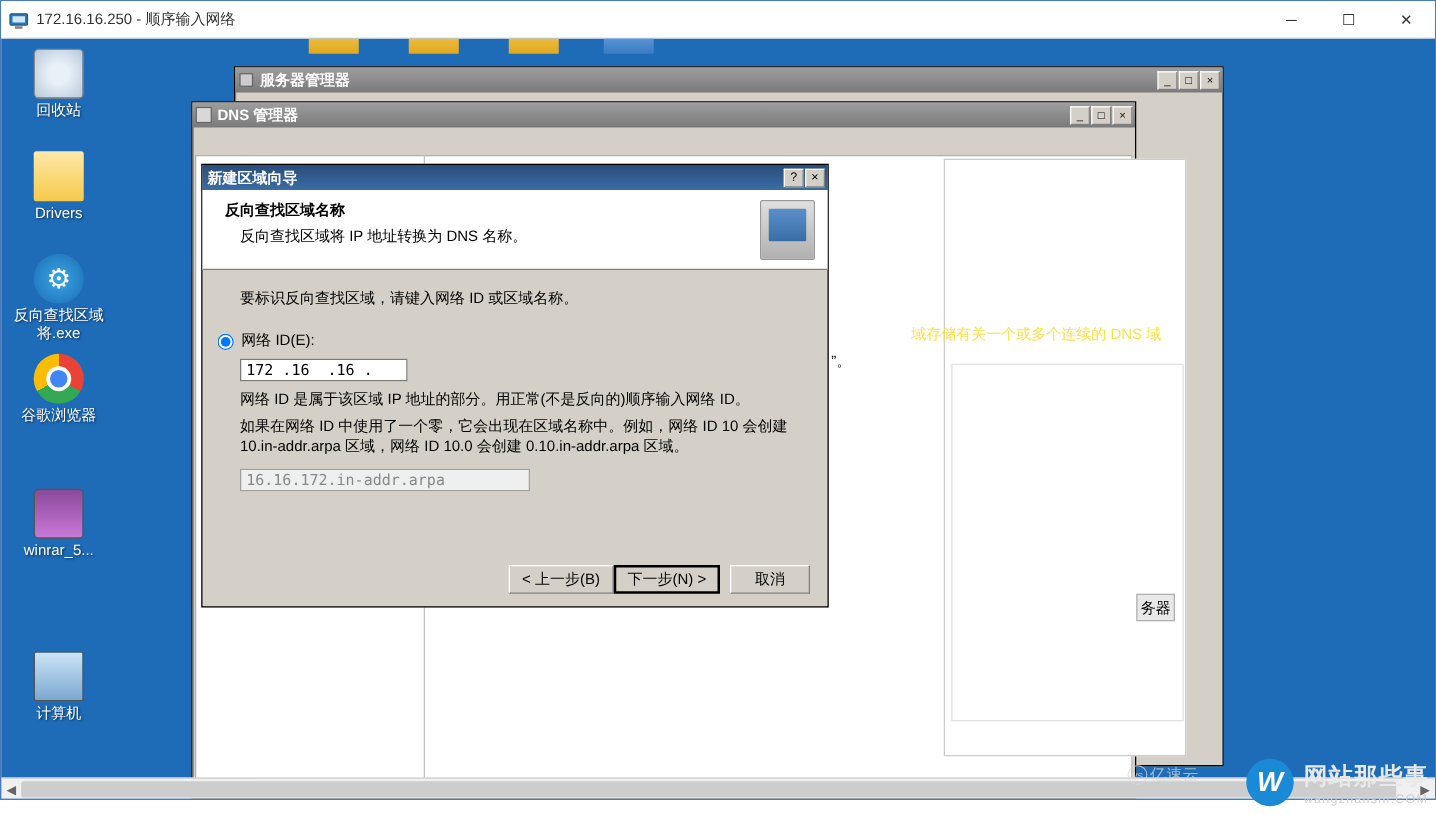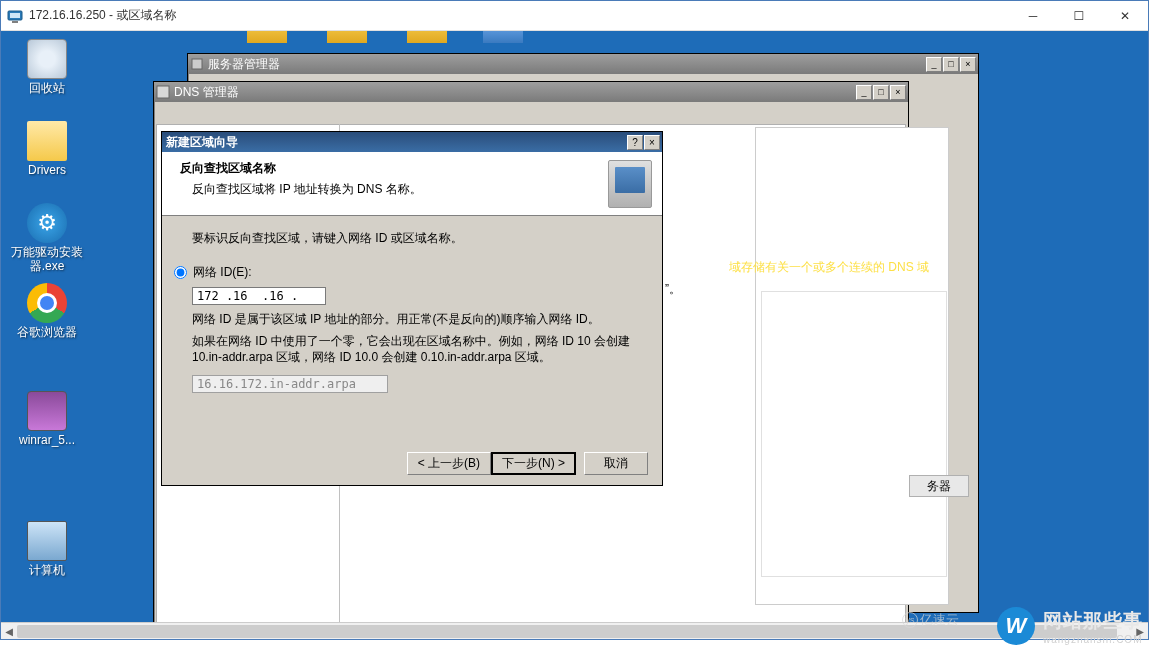--- a/index.html
+++ b/index.html
@@ -23,70 +23,70 @@
 
 .dicon { position: absolute; width: 76px; text-align: center; color: #fff; font-size: 12px; }
 .dicon .ic { width: 40px; height: 40px; margin: 0 auto 2px; border-radius: 4px; }
 .dicon .lbl { text-shadow: 1px 1px 2px rgba(0,0,0,.6); line-height: 14px; word-break: break-all; }
 
 
 .win { position: absolute; background: #d4d0c8; border: 1px solid #000; box-shadow: 1px 1px 0 #808080 inset; }
 .win-title { height: 20px; background: linear-gradient(#7b98b8,#5a7a9e); display: flex; align-items: center; padding: 0 2px; }
 .win-title.inactive { background: linear-gradient(#9e9e9e,#7a7a7a); }
 .win-title .ticon { width: 14px; height: 14px; margin-right: 4px; }
-.win-title .ttext { font-size: 12px; color: #fff; flex: 1; font-weight: normal; }
+.win-title .ttext { font-size: 12px; color: #fff; flex: 1; font-weight: bold; }
 .win-ctl { display: flex; gap: 1px; }
 .win-ctl .b { width: 16px; height: 15px; background: #d4d0c8; border: 1px solid #808080; border-top-color:#fff; border-left-color:#fff; display:flex; align-items:center; justify-content:center; font-size:9px; font-family: Arial; }
 
 
 .wiz { position: absolute; left: 160px; top: 100px; width: 502px; height: 355px; background: #d4d0c8; border: 1px solid #000; }
 .wiz-title { height: 20px; background: linear-gradient(#2a4d7a,#3a6da5); display: flex; align-items: center; padding: 0 2px; }
 .wiz-title .ttext { font-size: 12px; color:#fff; font-weight:bold; flex:1; padding-left:2px; }
 .wiz-title .b { width:16px; height:15px; background:#d4d0c8; border:1px solid #808080; border-top-color:#fff; border-left-color:#fff; display:flex; align-items:center; justify-content:center; font-size:10px; margin-left:1px; }
 .wiz-head { height: 64px; background:#fff; border-bottom:1px solid #808080; display:flex; padding:8px 10px 8px 18px; }
 .wiz-head .txt { flex:1; }
 .wiz-head h3 { font-size:12px; font-weight:bold; margin-bottom:4px; }
 .wiz-head p { font-size:12px; margin-left:12px; }
 .wiz-head .img { width:44px; height:48px; background: linear-gradient(#e0e0e0,#b0b0b0); border:1px solid #999; border-radius:2px; position:relative; }
 .wiz-head .img::after{content:"";position:absolute;left:6px;top:6px;right:6px;bottom:14px;background:linear-gradient(#5a8fc8,#3a6da5);border-radius:1px;}
 .wiz-body { padding: 14px 30px 8px 30px; font-size:12px; color:#000; }
 .wiz-body .intro { margin-bottom:6px; }
-.radio-row { display:flex; align-items:flex-start; margin: 17px 0 2px -18px; }
+.radio-row { display:flex; align-items:center; margin: 17px 0 2px -18px; }
 .radio-row input { margin: 2px 6px 0 0; }
 .ip-input { margin: 4px 0 4px 0; width: 134px; height:18px; border:1px solid #7a7a7a; background:#fff; padding:0 4px; font-size:12px; font-family: SimSun, monospace; }
 .note { margin: 2px 0 6px 0; line-height: 16px; }
-.zone-input { width: 196px; height:18px; border:1px solid #a0a0a0; background:#efefef; color:#888; padding:0 4px; font-size:12px; font-family: SimSun, monospace; margin-top:4px; }
+.zone-input { width: 232px; height:18px; border:1px solid #a0a0a0; background:#efefef; color:#888; padding:0 4px; font-size:12px; font-family: SimSun, monospace; margin-top:4px; }
 .wiz-foot { position:absolute; bottom:10px; right:14px; display:flex; gap:8px; }
 .btn { height: 23px; padding: 0 10px; font-size:12px; background:#d4d0c8; border:1px solid #808080; border-top-color:#fff; border-left-color:#fff; display:flex; align-items:center; }
 .btn.def { border:2px solid #000; padding:0 9px; height:23px; }
 .btn-pair { display:flex;margin-left:20px; }
 
 
 .dns-body-text { position:absolute; left:668px; top:228px; font-size:12px; color:#fde047; width:260px; line-height:16px;text-align:right; }
 .dns-body-text2 { position:absolute; left:664px; top:250px; font-size:12px; color:#000; }
-.svc-btn { position:absolute; left:908px; top:444px; height:22px; width:60px; font-size:12px; background:#e8e8e8; border:1px solid #b0b0b0; display:flex; align-items:center; justify-content:center; }
+.svc-btn { position:absolute; left:908px; top:444px; height:22px; width:31px; font-size:12px; background:#e8e8e8; border:1px solid #b0b0b0; display:flex; align-items:center; justify-content:center; }
 
 
 .wm { position:absolute; right:6px; bottom:8px; display:flex; align-items:center; gap:8px; }
 .wm .circ { width:38px;height:38px;border-radius:50%;background:#1b8ad6;display:flex;align-items:center;justify-content:center;color:#fff;font-weight:bold;font-size:22px;font-style:italic;font-family:Arial; }
 .wm .t { color:#e8e8e8; font-size:19px; letter-spacing:1px; font-weight:bold; }
 .wm2 { position:absolute; right:190px; bottom:24px; color:#d8d8d8; font-size:13px; opacity:.7; display:flex; align-items:center; gap:2px;}
 .wm2 .c { width:16px;height:16px;border:1px solid #d8d8d8;border-radius:50%;display:flex;align-items:center;justify-content:center;font-size:9px;}
 </style>
 </head>
 <body>
 
 <div class="rdp">
   <div class="rdp-titlebar">
     <svg class="rdp-icon" viewBox="0 0 16 16">
         <rect x="1" y="3" width="14" height="9" rx="1" fill="#2a7ab8" stroke="#1a5a8a"></rect>
         <rect x="3" y="5" width="10" height="5" fill="#cfe6f7"></rect>
         <rect x="5" y="13" width="6" height="2" fill="#808080"></rect>
       </svg>
-    <span class="rdp-title">172.16.16.250 - 或区域名称</span>
+    <span class="rdp-title">172.16.16.250 - 顺序输入网络</span>
     <div class="rdp-btns">
       <div class="rdp-btn">─</div>
       <div class="rdp-btn">☐</div>
       <div class="rdp-btn close">✕</div>
     </div>
   </div>
 
   <div class="desktop">
 
     <div class="dicon" style="left:8px;top:8px">
@@ -94,21 +94,21 @@
       <div class="lbl">回收站</div>
     </div>
     <div class="dicon" style="left:8px;top:90px">
       <div class="ic" style="background:linear-gradient(#ffe9a8,#f5c94a);border-radius:2px"></div>
       <div class="lbl">Drivers</div>
     </div>
     <div class="dicon" style="left:8px;top:172px">
       <div class="ic" style="background:radial-gradient(#3aa5e8,#1a6db0);border-radius:50%;display:flex;align-items:center;justify-content:center">
           <span style="color:#fff;font-size:22px">⚙</span>
         </div>
-      <div class="lbl">万能驱动安装器.exe</div>
+      <div class="lbl">反向查找区域将.exe</div>
     </div>
     <div class="dicon" style="left:8px;top:252px">
       <div class="ic" style="background:conic-gradient(#ea4335 0 120deg,#34a853 120deg 240deg,#fbbc05 240deg 360deg);border-radius:50%;position:relative">
           <span style="position:absolute;left:10px;top:10px;width:20px;height:20px;background:#4285f4;border-radius:50%;border:3px solid #fff"></span>
         </div>
       <div class="lbl">谷歌浏览器</div>
     </div>
     <div class="dicon" style="left:8px;top:360px">
       <div class="ic" style="background:linear-gradient(#8a4a9a,#c878d8);border:1px solid #555"></div>
       <div class="lbl">winrar_5...</div>

